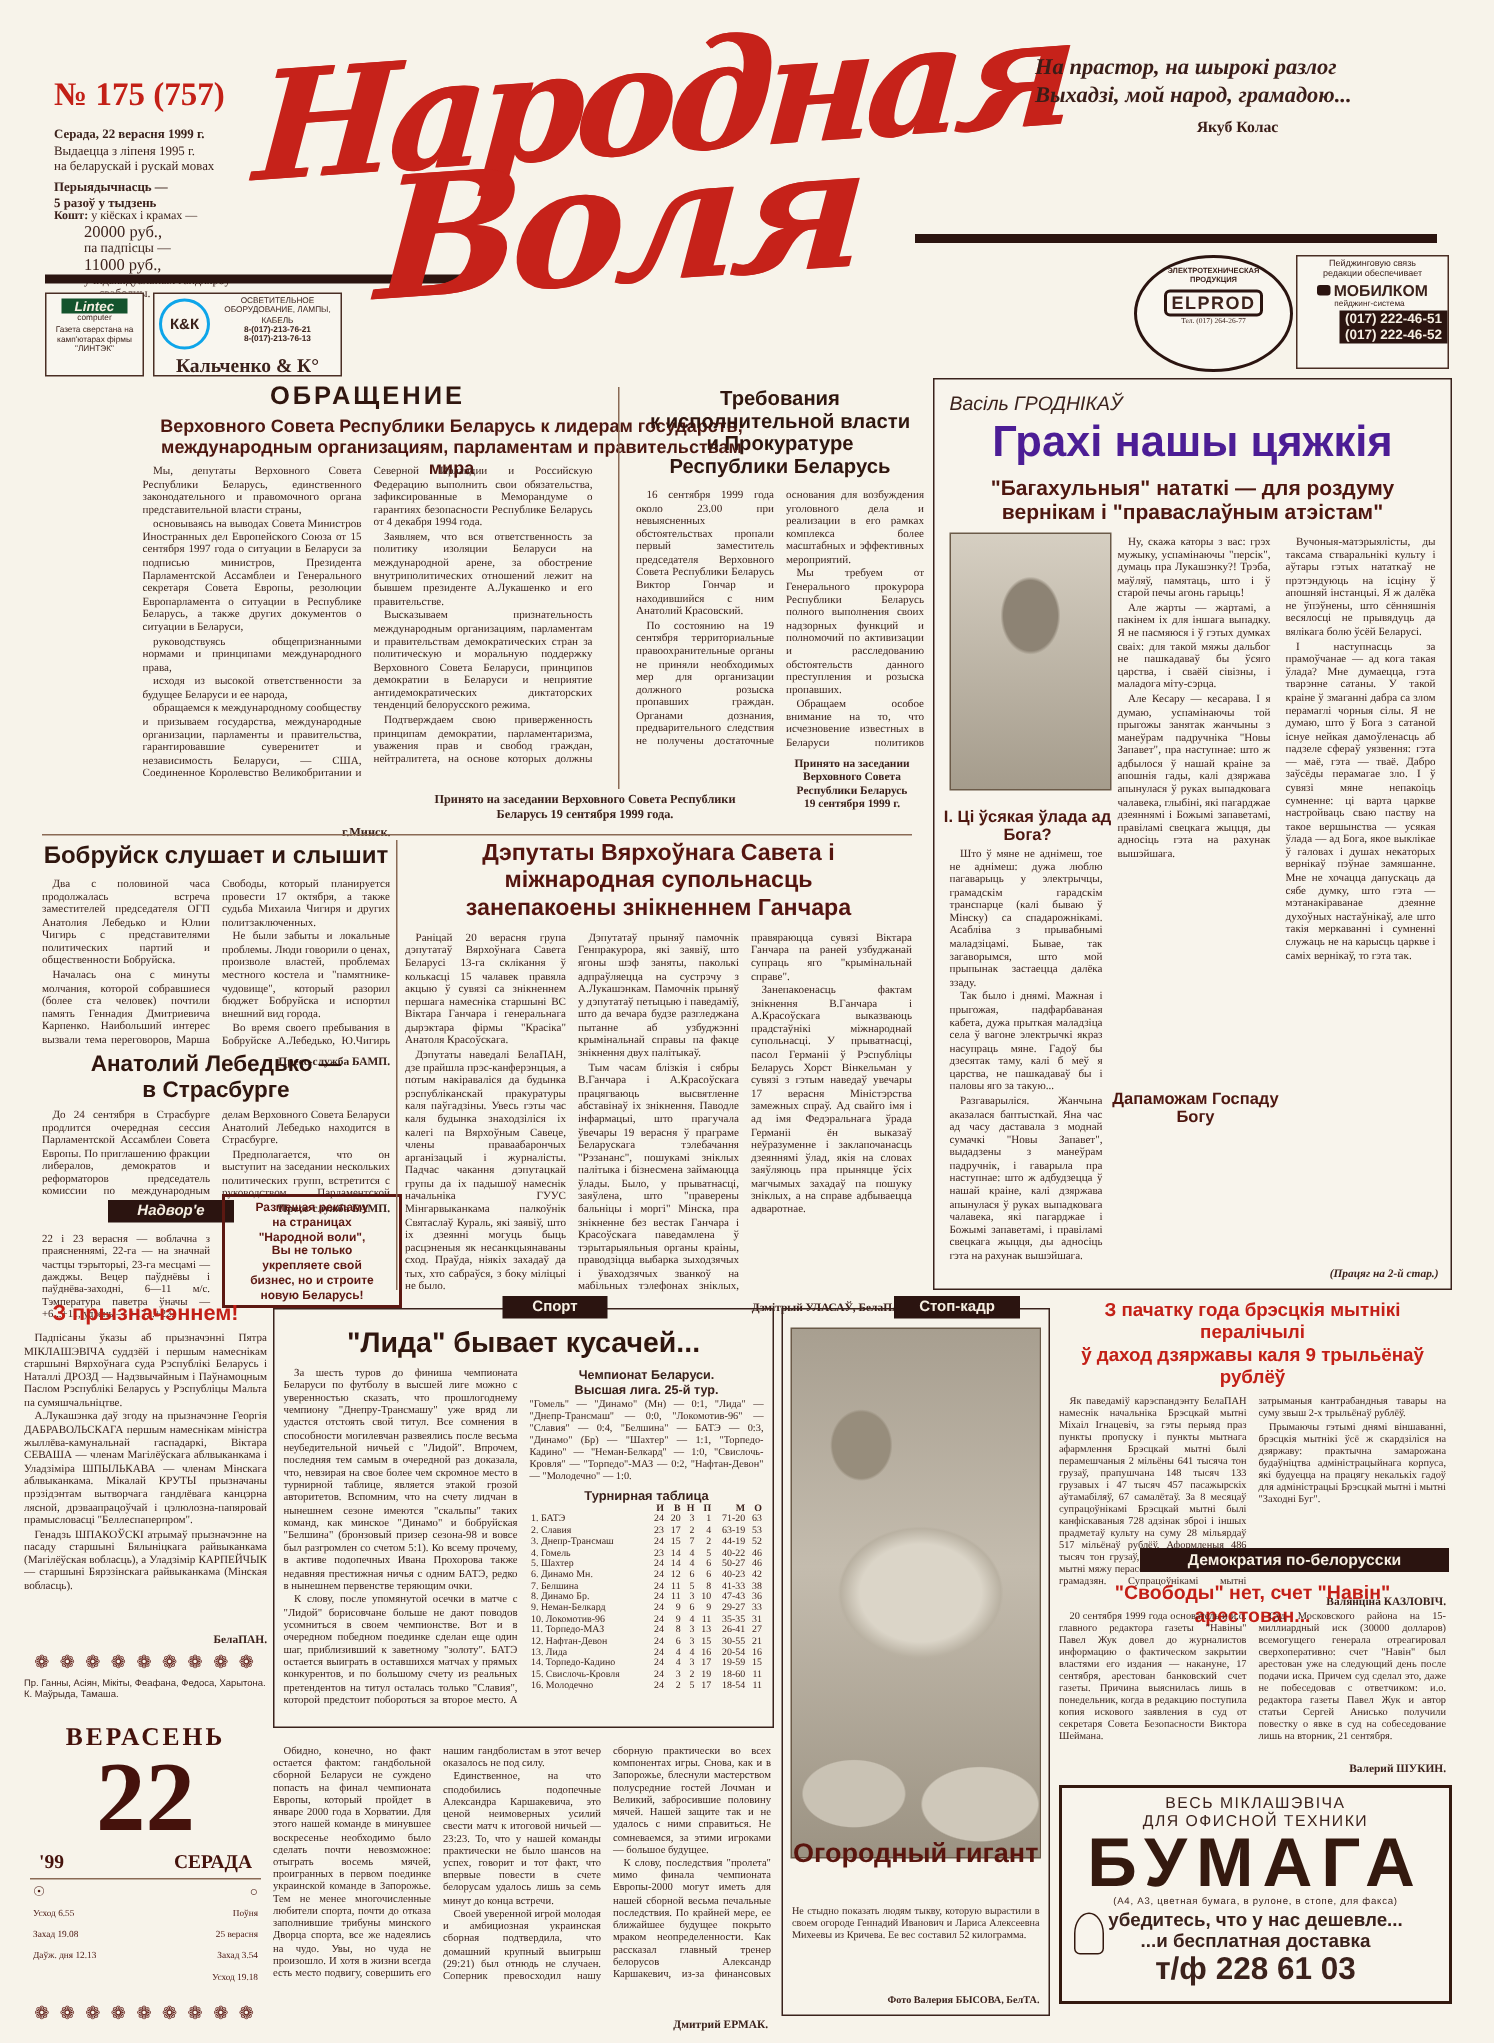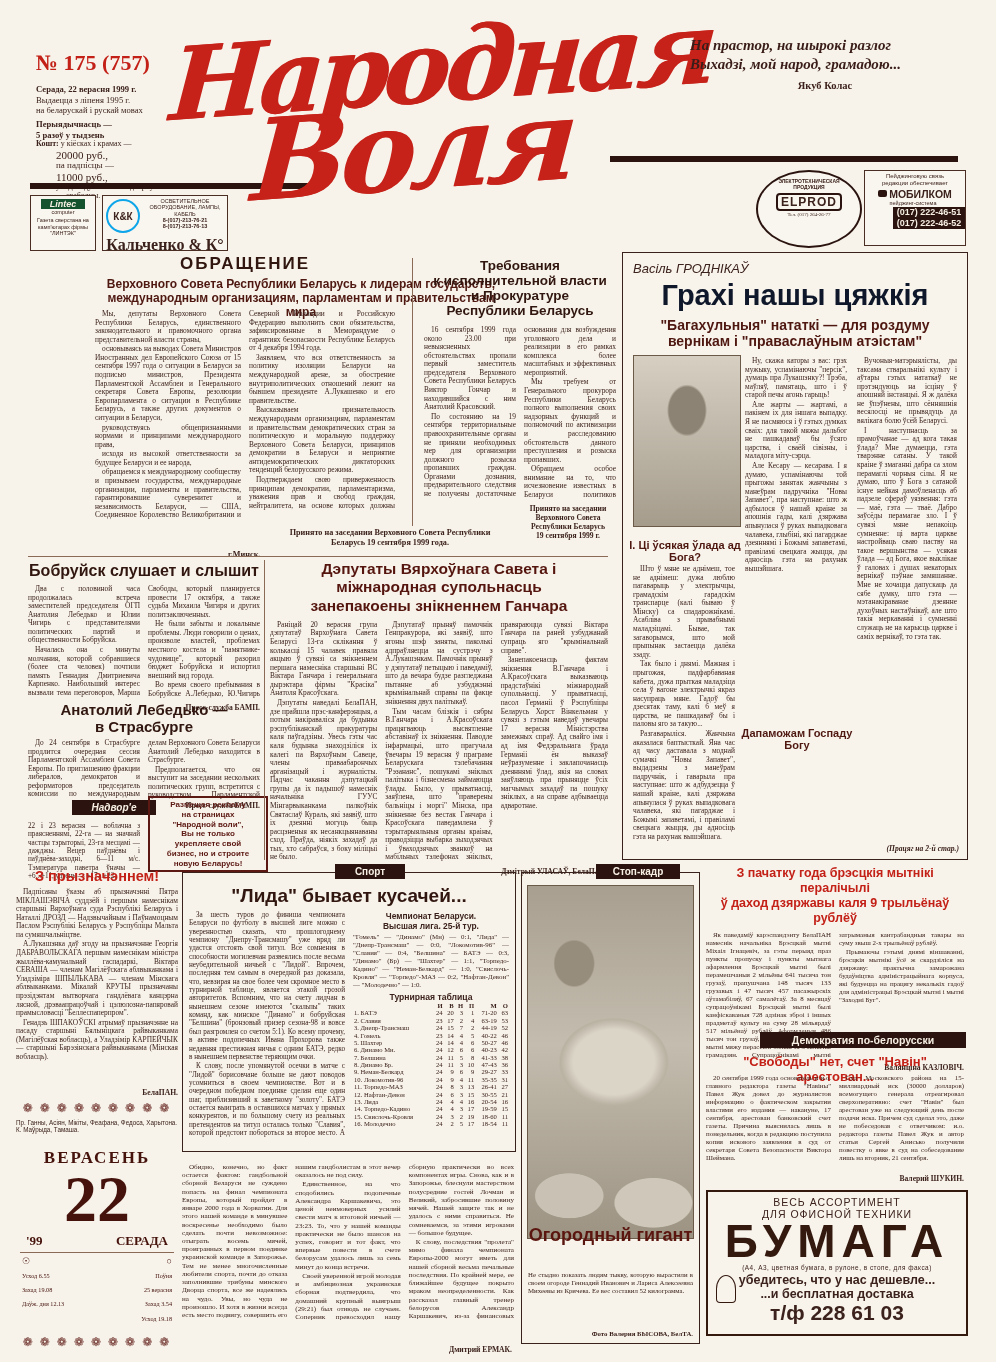--- a/index.html
+++ b/index.html
@@ -85,21 +85,21 @@
 
   <div class="abs adbox" style="left:102px;top:195px;width:124px;height:54px;">
     <div style="display:flex;">
       <div style="width:30px;height:30px;border:2px solid #0ea5e9;border-radius:50%;margin:3px;font-weight:bold;font-size:10px;display:flex;align-items:center;justify-content:center;">К&amp;К</div>
       <div style="flex:1;padding:2px;">
         <div class="tiny r">ОСВЕТИТЕЛЬНОЕ ОБОРУДОВАНИЕ, ЛАМПЫ, КАБЕЛЬ</div>
         <div class="tiny r b">8-(017)-213-76-21</div>
         <div class="tiny r b">8-(017)-213-76-13</div>
       </div>
     </div>
-    <div class="c b" style="font-size:16px;font-family:'Liberation Serif',serif;">Кальченко &amp; К°</div>
+    <div class="c b" style="font-size:13px;font-family:'Liberation Serif',serif;">Кальченко &amp; К°</div>
   </div>
 
   <div class="abs script" style="left:170px;top:16px;font-size:100px;">Народная</div>
   <div class="abs script" style="left:252px;top:94px;font-size:112px;">Воля</div>
 
   <div class="abs" style="left:690px;top:36px;width:280px;">
     <div class="b i" style="font-size:15px;line-height:1.25;color:#3a1d18;">На прастор, на шырокі разлог</div>
     <div class="b i" style="font-size:15px;line-height:1.25;color:#3a1d18;">Выхадзі, мой народ, грамадою...</div>
     <div class="b r" style="font-size:10.5px;margin-top:6px;padding-right:10px;color:#3a1d18;">Якуб Колас</div>
   </div>
@@ -163,21 +163,21 @@
     </div>
   <div class="abs b r" style="left:520px;top:504px;width:96px;font-size:7.6px;line-height:1.2;">
     <div>Принято на заседании</div>
     <div>Верховного Совета</div>
     <div>Республики Беларусь</div>
     <div>19 сентября 1999 г.</div>
   </div>
 
   <div class="abs" style="left:622px;top:252px;width:344px;height:606px;border:1px solid #3a221c;background:#f8f4ec;">
     <div class="i" style="position:absolute;left:10px;top:8px;font-size:13px;font-family:'Liberation Sans',sans-serif;">Васіль ГРОДНІКАЎ</div>
-    <div class="sans b c" style="position:absolute;left:0;top:26px;width:100%;font-size:29px;color:#0f172a;">Грахі нашы цяжкія</div>
+    <div class="sans b c" style="position:absolute;left:0;top:26px;width:100%;font-size:29px;color:#4c1d95;">Грахі нашы цяжкія</div>
     <div class="sans b c maroon" style="position:absolute;left:0;top:64px;width:100%;font-size:14px;line-height:1.15;">
       <div>"Багахульныя" нататкі — для роздуму</div>
       <div>вернікам і "праваслаўным атэістам"</div>
     </div>
     <div class="photo photo-portrait" style="position:absolute;left:10px;top:102px;width:106px;height:170px;"></div>
     <div class="subhead" style="position:absolute;left:6px;top:282px;width:112px;">І. Ці ўсякая ўлада ад Бога?</div>
     <div class="bodytext" style="position:absolute;left:10px;top:312px;width:102px;height:282px;overflow:hidden;">
         <p>Што ў мяне не аднімеш, тое не аднімеш: дужа люблю пагаварыць у электрычцы, грамадскім гарадскім транспарце (калі бываю ў Мінску) са спадарожнікамі. Асабліва з прывабнымі маладзіцамі. Бывае, так загаворымся, што мой прыпынак застаецца далёка ззаду.</p>
         <p>Так было і днямі. Мажная і прыгожая, падфарбаваная кабета, дужа прыткая маладзіца села ў вагоне электрычкі якраз насупраць мяне. Гадоў бы дзесятак таму, калі б меў я царства, не пашкадаваў бы і паловы яго за такую...</p>
         <p>Разгаварыліся. Жанчына аказалася баптысткай. Яна час ад часу даставала з моднай сумачкі "Новы Запавет", выдадзены з манеўрам падручнік, і гаварыла пра наступнае: што ж адбудзецца ў нашай краіне, калі дзяржава апынулася ў руках выпадковага чалавека, які пагарджае і Божымі запаветамі, і правіламі свецкага жыцця, ды адносіць гэта на рахунак вышэйшага.</p>
@@ -501,21 +501,21 @@
 
   <div class="abs blacktab" style="left:732px;top:1032px;width:206px;height:16px;font-size:10.5px;line-height:16px;">Демократия по-белорусски</div>
   <div class="abs sans b c red" style="left:706px;top:1054px;width:258px;font-size:13px;">"Свободы" нет, счет "Навін" арестован...</div>
   <div class="abs bodytext cols2" style="left:706px;top:1074px;width:258px;height:100px;font-size:6.9px;">
       <p>20 сентября 1999 года основатель и и.о. главного редактора газеты "Навіны" Павел Жук довел до журналистов информацию о фактическом закрытии властями его издания — накануне, 17 сентября, арестован банковский счет газеты. Причина выяснилась лишь в понедельник, когда в редакцию поступила копия искового заявления в суд от секретаря Совета Безопасности Виктора Шеймана.</p>
       <p>Суд Московского района на 15-миллиардный иск (30000 долларов) всемогущего генерала отреагировал сверхоперативно: счет "Навін" был арестован уже на следующий день после подачи иска. Причем суд сделал это, даже не побеседовав с ответчиком: и.о. редактора газеты Павел Жук и автор статьи Сергей Анисько получили повестку о явке в суд на собеседование лишь на вторник, 21 сентября.</p>
     </div>
   <div class="abs byline" style="left:830px;top:1174px;width:134px;">Валерий ШУКИН.</div>
 
   <div class="abs" style="left:706px;top:1190px;width:258px;height:142px;border:2px solid #34190f;background:#f8f4ec;">
-    <div class="sans c" style="font-size:10.5px;margin-top:4px;letter-spacing:1px;">ВЕСЬ АССОРТИМЕНТ</div>
+    <div class="sans c" style="font-size:10.5px;margin-top:4px;letter-spacing:1px;">ВЕСЬ МІКЛАШЭВІЧА</div>
     <div class="sans c" style="font-size:10.5px;letter-spacing:1px;">ДЛЯ ОФИСНОЙ ТЕХНИКИ</div>
     <div class="sans b c" style="font-size:46px;line-height:0.95;letter-spacing:6px;color:#34190f;">БУМАГА</div>
     <div class="sans c" style="font-size:6.4px;letter-spacing:0.5px;">(А4, А3, цветная бумага, в рулоне, в стопе, для факса)</div>
     <div style="position:relative;">
       <span style="position:absolute;left:8px;top:2px;width:18px;height:26px;border:1px solid #34190f;border-radius:50% 50% 4px 4px;display:inline-block;"></span>
       <div class="sans b c" style="font-size:12.5px;margin-top:2px;">убедитесь, что у нас дешевле...</div>
       <div class="sans b c" style="font-size:12.5px;">...и бесплатная доставка</div>
       <div class="sans b c" style="font-size:21px;">т/ф 228 61 03</div>
     </div>
   </div>

